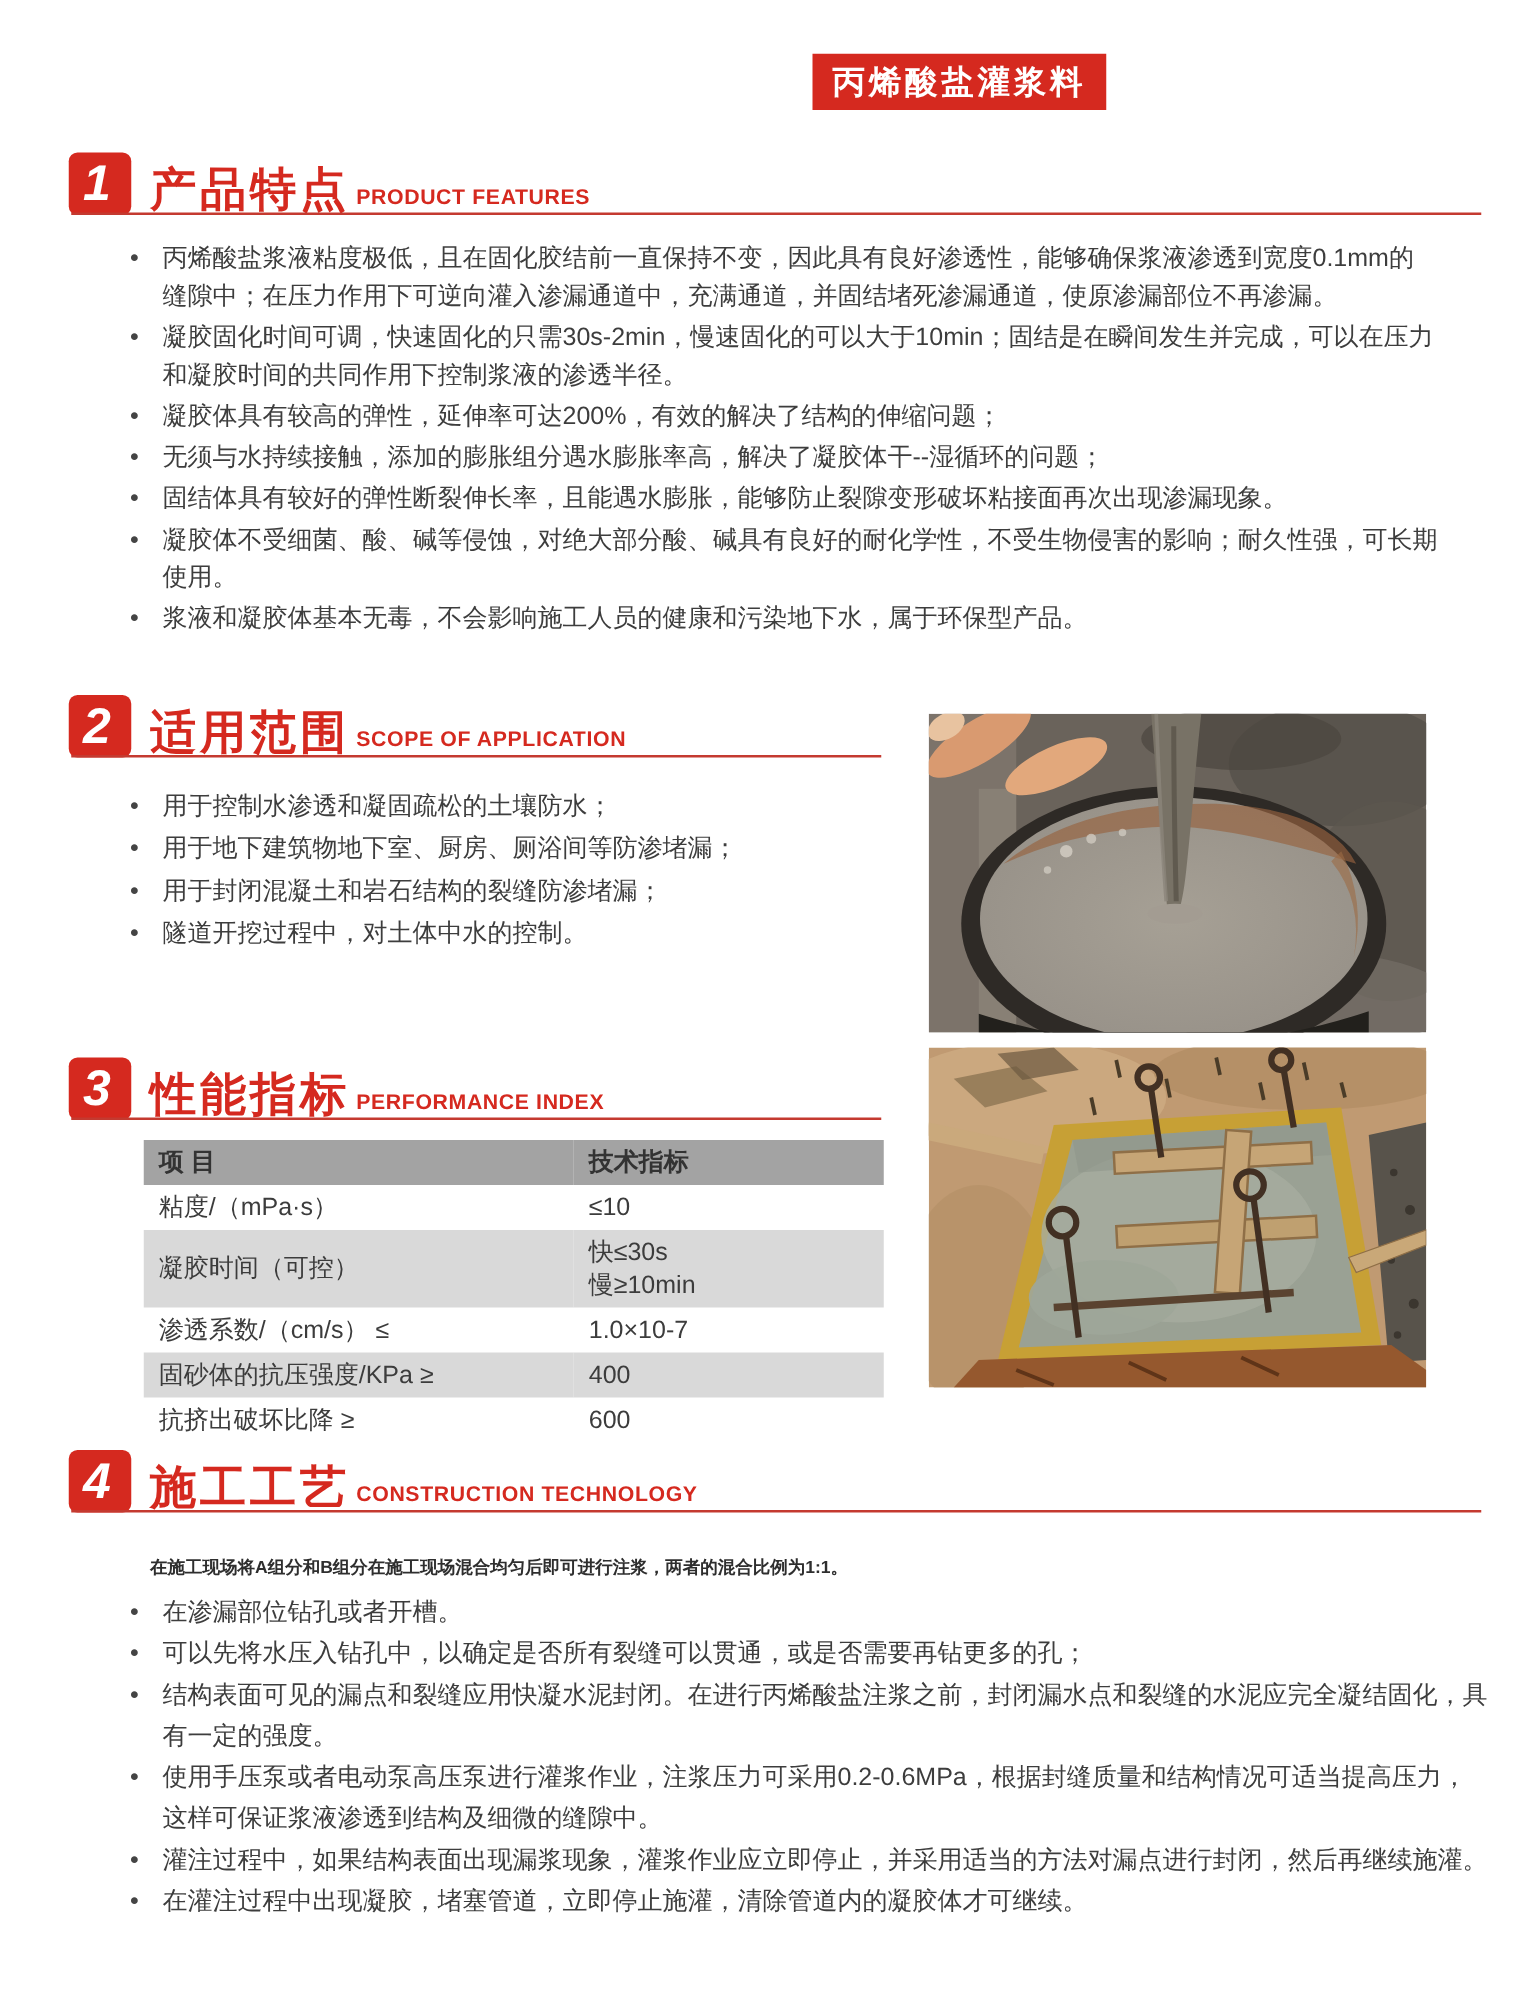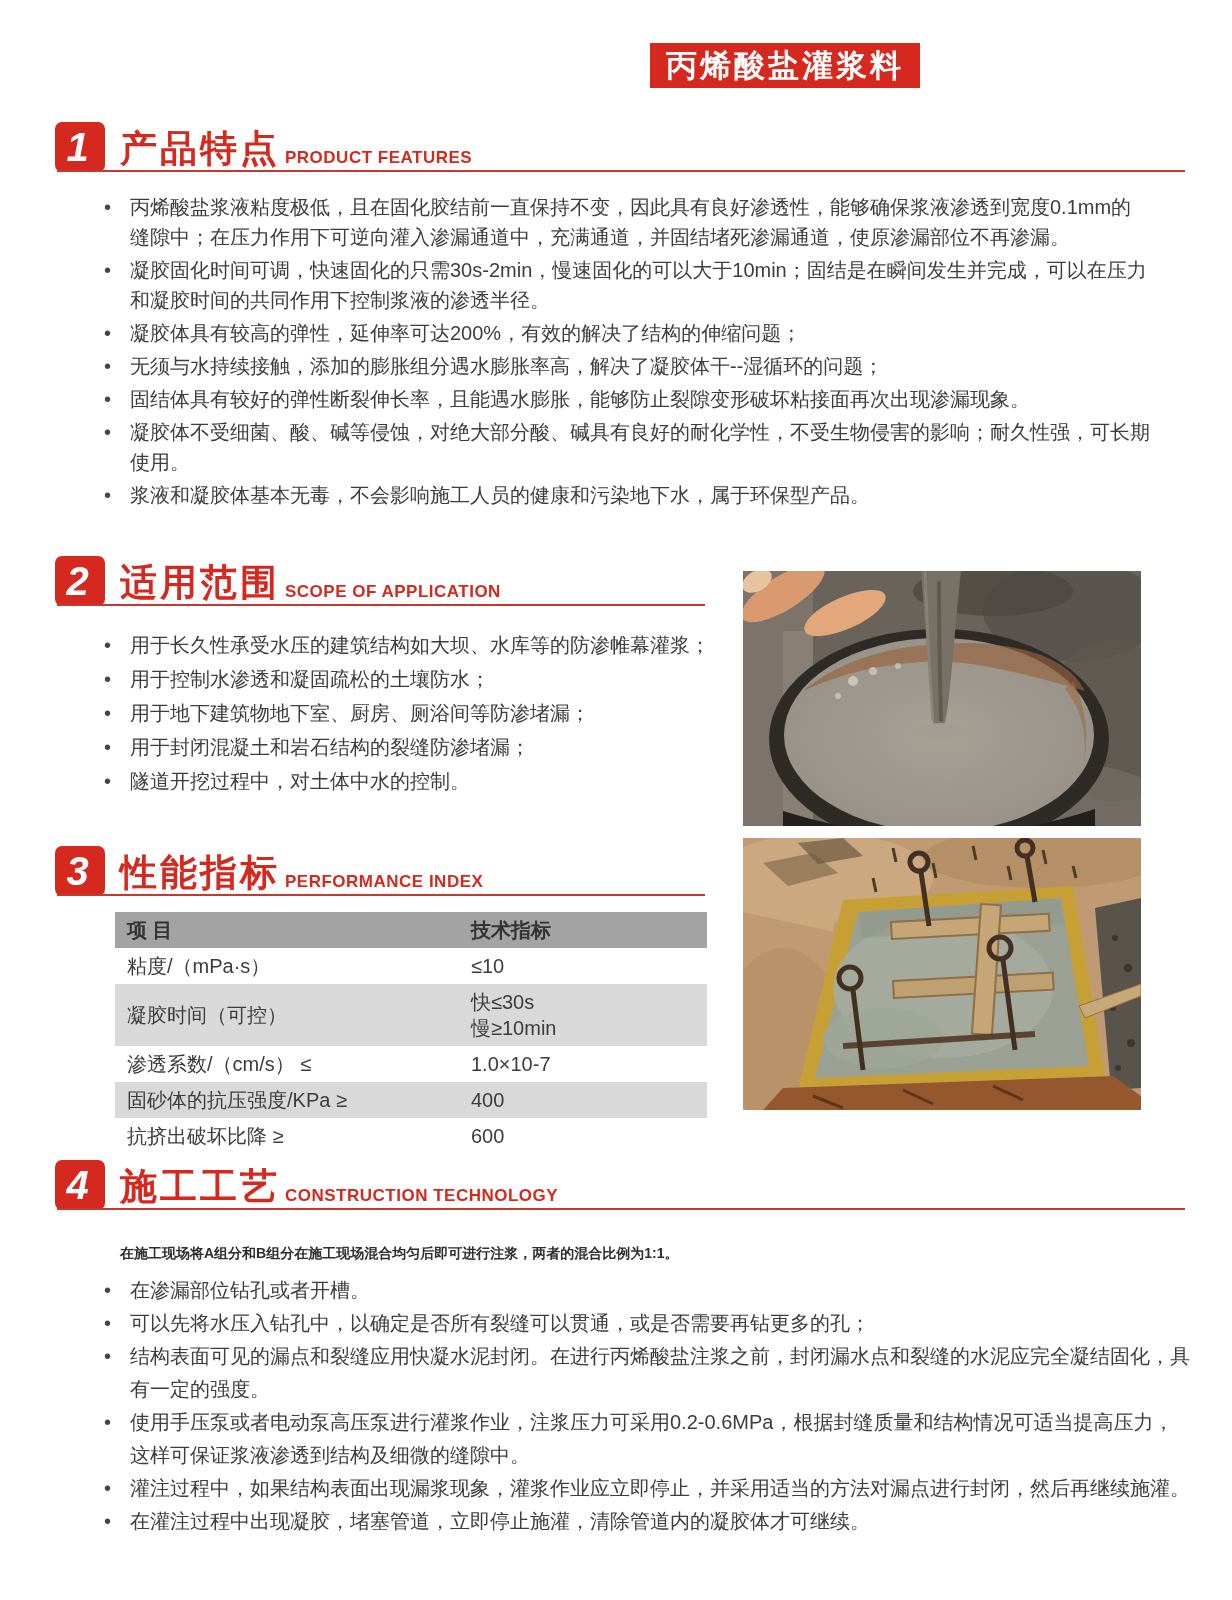--- a/index.html
+++ b/index.html
@@ -1,31 +1,31 @@
 <!DOCTYPE html>
 <html><head>
 <meta charset="utf-8">
 <style>
   * { margin:0; padding:0; box-sizing:border-box; }
   body { background:#ffffff; font-family:"Liberation Sans","DejaVu Sans",sans-serif; }
   .page { position:relative; width:1232px; height:1600px; background:#ffffff; overflow:hidden; }
 
   .doc-title {
     position:absolute; left:650px; top:43px; height:45px;
-    background:#d5291f; color:#ffffff; font-size:31px; font-weight:bold;
+    background:#d5291f; color:#ffffff; font-size:26px; font-weight:bold;
     line-height:45px; padding:0 16px; letter-spacing:3px;
   }
 
   .sec-header { position:absolute; left:55px; display:flex; align-items:flex-end; height:50px; }
   .sec-num {
     width:50px; height:50px; background:#d5291f; color:#ffffff; border-radius:7px;
     font-size:40px; font-weight:bold; font-style:italic;
     display:flex; align-items:center; justify-content:center; padding-right:5px;
   }
-  .sec-title { margin-left:15px; color:#d5291f; font-size:37px; font-weight:bold; letter-spacing:3px; line-height:1; padding-bottom:2px;font-family:Liberation Mono, monospace; }
+  .sec-title { margin-left:15px; color:#d5291f; font-size:37px; font-weight:bold; letter-spacing:3px; line-height:1; padding-bottom:2px; }
   .sec-sub { margin-left:5px; color:#d5291f; font-size:17px; font-weight:bold; letter-spacing:0.5px; padding-bottom:4px; }
   .sec-line { position:absolute; left:57px; height:2px; background:#c43a30; }
 
   ul.blist { position:absolute; list-style:none; color:#3d3d3d; }
   ul.blist li { position:relative; padding-left:30px; }
   ul.blist li::before { content:"\2022"; position:absolute; left:4px; color:#444444; }
 
   .s1 { left:100px; top:192px; width:1050px; font-size:20px; line-height:30px; }
   .s1 li { margin-bottom:3px; }
 
@@ -68,21 +68,20 @@
     <li>浆液和凝胶体基本无毒，不会影响施工人员的健康和污染地下水，属于环保型产品。</li>
   </ul>
 
   <div class="sec-header" style="top:556px">
     <div class="sec-num">2</div>
     <div class="sec-title">适用范围</div>
     <div class="sec-sub">SCOPE OF APPLICATION</div>
   </div>
   <div class="sec-line" style="top:604px;width:648px"></div>
   <ul class="blist s2">
-    <li>用于长久性承受水压的建筑结构如大坝、水库等的防渗帷幕灌浆；</li>
     <li>用于控制水渗透和凝固疏松的土壤防水；</li>
     <li>用于地下建筑物地下室、厨房、厕浴间等防渗堵漏；</li>
     <li>用于封闭混凝土和岩石结构的裂缝防渗堵漏；</li>
     <li>隧道开挖过程中，对土体中水的控制。</li>
   </ul>
 
   <svg id="photo1" class="photo" width="398" height="255" viewBox="0 0 398 255" aria-hidden="true">
     <defs>
       <radialGradient id="grout" cx="0.5" cy="0.5" r="0.7">
         <stop offset="0" stop-color="#a6a095"></stop>

